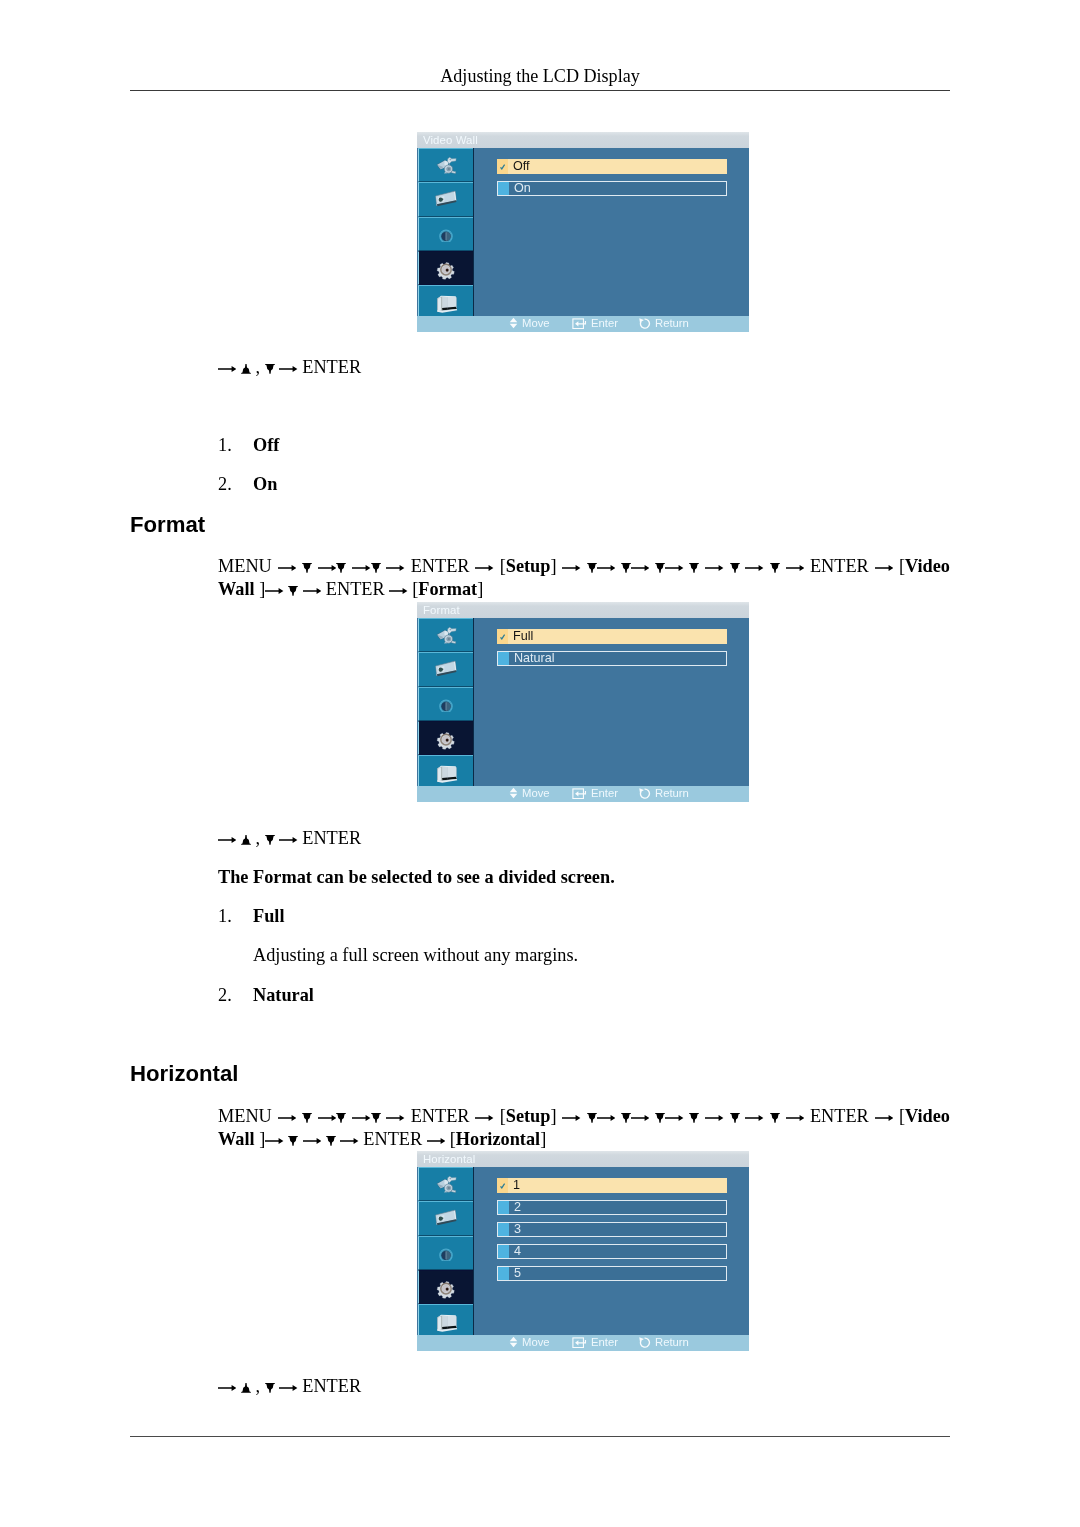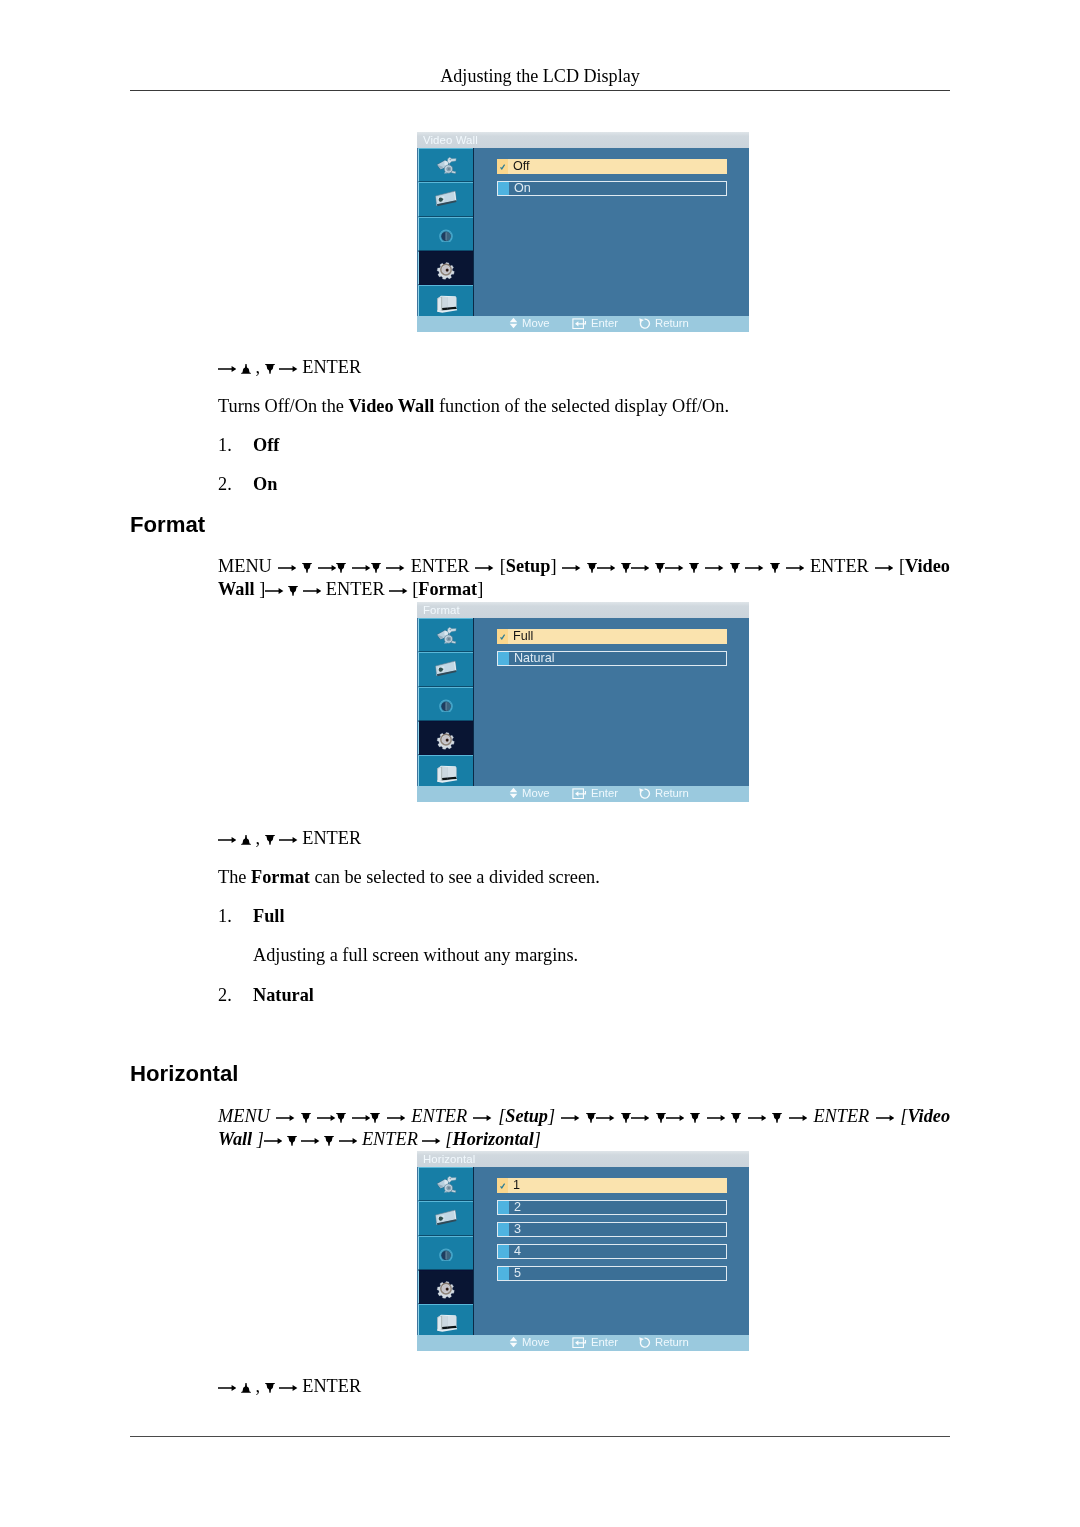--- a/index.html
+++ b/index.html
@@ -325,23 +325,20 @@
     <span><svg class="gl ar" viewBox="0 0 18.4 10" width="18.4" height="10">
           <use href="#gl-arrow"></use>
         </svg>&nbsp;<svg class="gl triu" viewBox="0 0 10 10" width="10" height="10">
           <use href="#gl-tri-up"></use>
         </svg>&nbsp;,&nbsp;<svg class="gl tri" viewBox="0 0 10 10" width="10" height="10">
           <use href="#gl-tri-down"></use>
         </svg>&nbsp;<svg class="gl ar" viewBox="0 0 18.4 10" width="18.4" height="10">
           <use href="#gl-arrow"></use>
         </svg>&nbsp;ENTER</span>
   </div>
-  <div class="para" style="left:218px;top:394px;">
-    <span>Turns Off/On the </span><b>Video Wall</b><span> function of the selected display Off/On.</span>
-  </div>
   <div class="para" style="left:218px;top:433px;"><span>1.</span></div>
   <div class="para bld" style="left:253px;top:433px;"><span>Off</span></div>
   <div class="para" style="left:218px;top:472px;"><span>2.</span></div>
   <div class="para bld" style="left:253px;top:472px;"><span>On</span></div>
 
   <div class="h2" style="left:130px;top:511.5px;">Format</div>
   <div class="para menu" style="left:218px;top:555px;width:732px;">MENU <svg class="gl ar" viewBox="0 0 18.4 10" width="18.4" height="10">
         <use href="#gl-arrow"></use>
       </svg> <svg class="gl tri" viewBox="0 0 10 10" width="10" height="10">
         <use href="#gl-tri-down"></use>
@@ -399,31 +396,31 @@
     <span><svg class="gl ar" viewBox="0 0 18.4 10" width="18.4" height="10">
           <use href="#gl-arrow"></use>
         </svg>&nbsp;<svg class="gl triu" viewBox="0 0 10 10" width="10" height="10">
           <use href="#gl-tri-up"></use>
         </svg>&nbsp;,&nbsp;<svg class="gl tri" viewBox="0 0 10 10" width="10" height="10">
           <use href="#gl-tri-down"></use>
         </svg>&nbsp;<svg class="gl ar" viewBox="0 0 18.4 10" width="18.4" height="10">
           <use href="#gl-arrow"></use>
         </svg>&nbsp;ENTER</span>
   </div>
-  <div class="para" style="left:218px;top:865px;">
+  <div class="para" style="left:218px;top:865px;font-weight:bold;">
     <span>The </span><b>Format</b><span> can be selected to see a divided screen.</span>
   </div>
   <div class="para" style="left:218px;top:904px;"><span>1.</span></div>
   <div class="para bld" style="left:253px;top:904px;"><span>Full</span></div>
   <div class="para" style="left:253px;top:943px;"><span>Adjusting a full screen without any margins.</span></div>
   <div class="para" style="left:218px;top:983px;"><span>2.</span></div>
   <div class="para bld" style="left:253px;top:983px;"><span>Natural</span></div>
 
   <div class="h2" style="left:130px;top:1060.5px;">Horizontal</div>
-  <div class="para menu" style="left:218px;top:1105px;width:732px;font-style:italic;">MENU <svg class="gl ar" viewBox="0 0 18.4 10" width="18.4" height="10">
+  <div class="para menu" style="left:218px;top:1105px;width:732px;">MENU <svg class="gl ar" viewBox="0 0 18.4 10" width="18.4" height="10">
         <use href="#gl-arrow"></use>
       </svg> <svg class="gl tri" viewBox="0 0 10 10" width="10" height="10">
         <use href="#gl-tri-down"></use>
       </svg> <svg class="gl ar" viewBox="0 0 18.4 10" width="18.4" height="10">
         <use href="#gl-arrow"></use>
       </svg><svg class="gl tri" viewBox="0 0 10 10" width="10" height="10">
         <use href="#gl-tri-down"></use>
       </svg> <svg class="gl ar" viewBox="0 0 18.4 10" width="18.4" height="10">
         <use href="#gl-arrow"></use>
       </svg><svg class="gl tri" viewBox="0 0 10 10" width="10" height="10">

